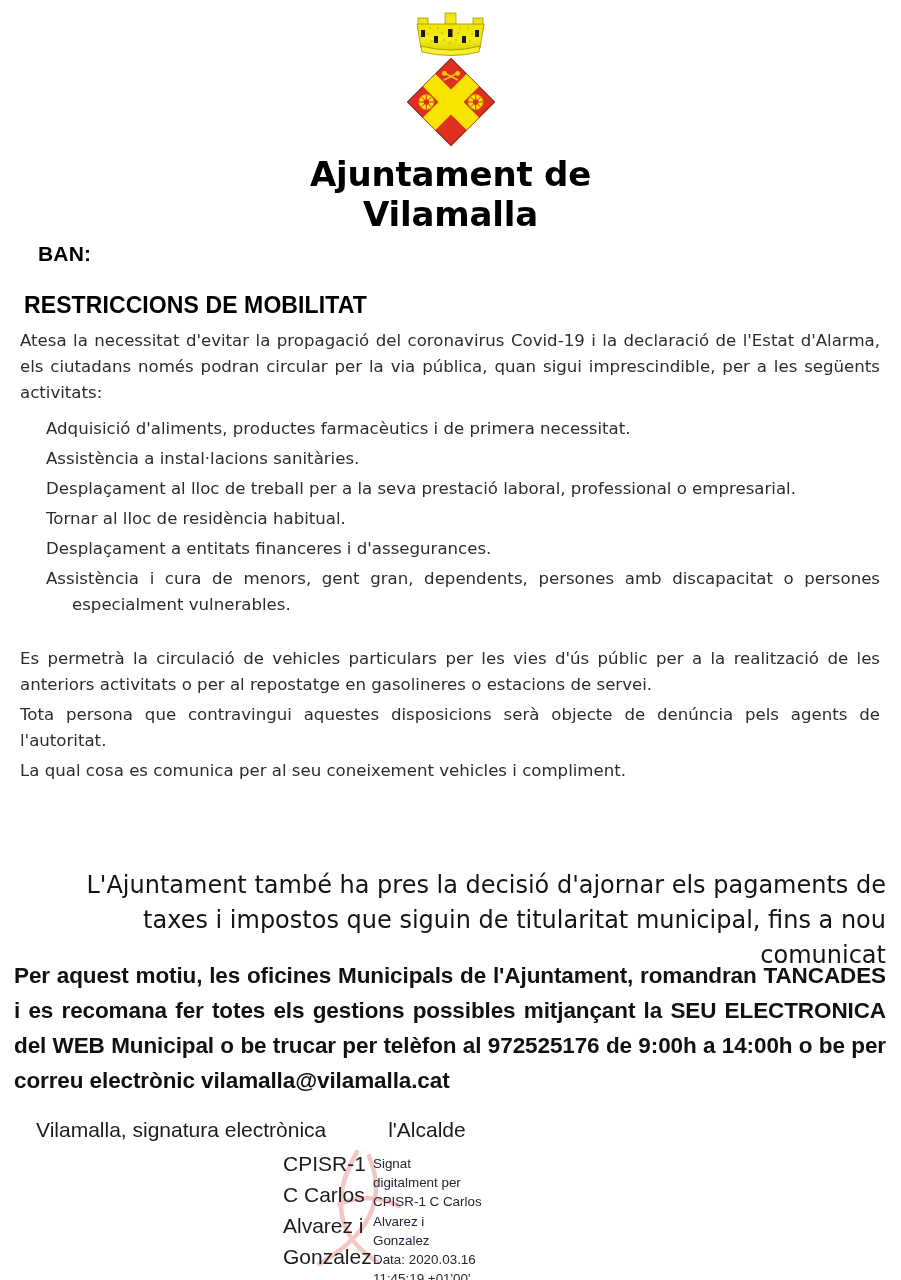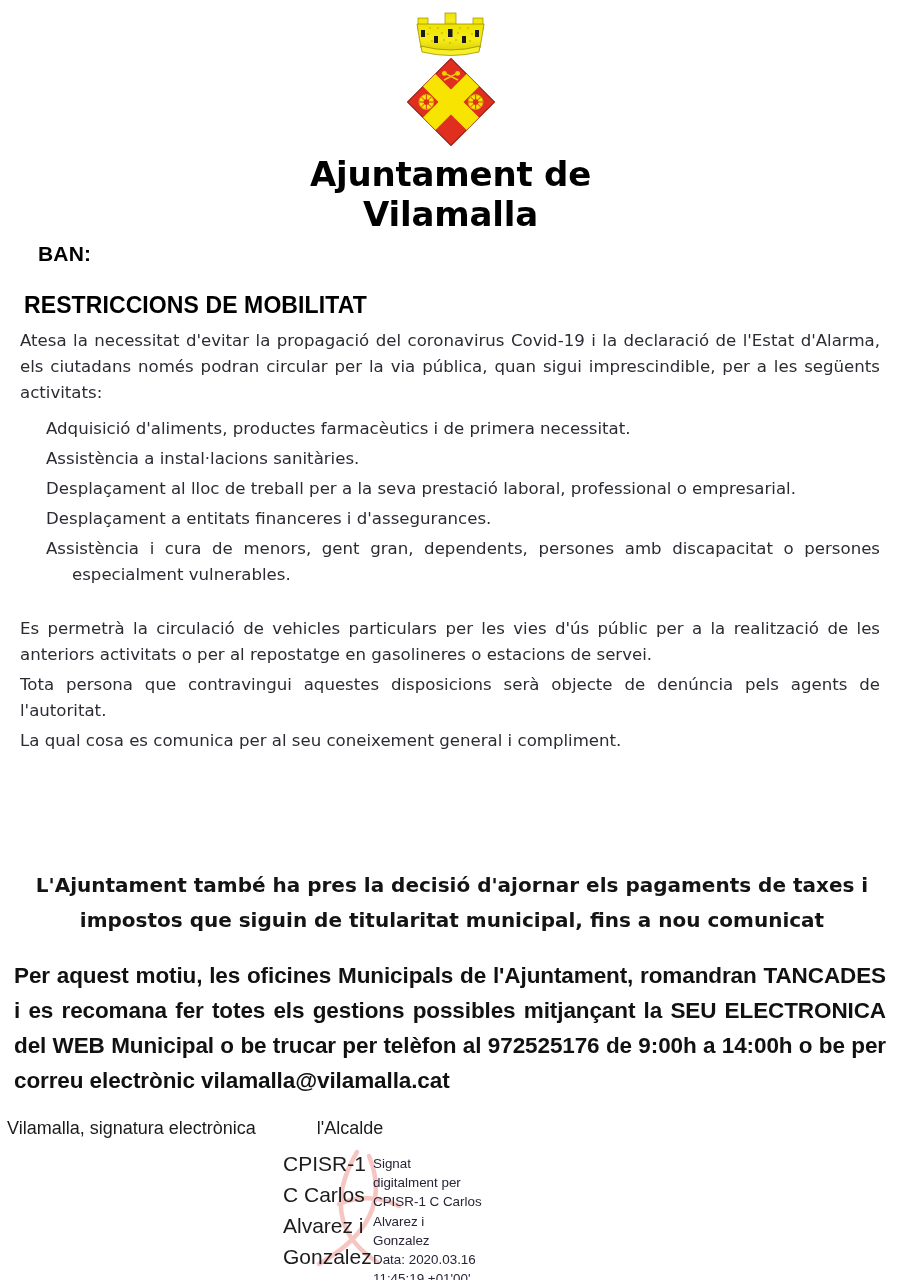--- a/index.html
+++ b/index.html
@@ -124,49 +124,49 @@
 
   .spacer-lg { height: 24px; }
 
   
   .bold-note {
     position: absolute;
     left: 18px;
     top: 868px;
     width: 868px;
     font-family: "DejaVu Sans", sans-serif;
-    font-weight: bold;
-    font-size: 20px;
+    font-weight: normal;
+    font-size: 24px;
     line-height: 35px;
     color: #141414;
-    text-align: center;
+    text-align: right;
   }
 
   .bold-block {
     position: absolute;
     left: 14px;
     top: 958px;
     width: 872px;
     font-family: "Liberation Sans Narrow", "Liberation Sans", sans-serif;
     font-weight: bold;
     font-size: 22.5px;
     line-height: 35px;
     color: #111111;
     text-align: justify;
     letter-spacing: -0.1px;
   }
 
   
   .sign-row {
     position: absolute;
-    left: 7px;
+    left: 36px;
     top: 1118px;
     width: 600px;
     font-family: "Liberation Sans", sans-serif;
-    font-size: 18px;
+    font-size: 21px;
     color: #1b1b1b;
   }
   .sign-row .place { display: inline-block; }
   .sign-row .role  { display: inline-block; margin-left: 56px; }
 
   .digital-sig {
     position: absolute;
     left: 283px;
     top: 1148px;
     width: 300px;
@@ -299,29 +299,30 @@
   <div class="doc-heading">RESTRICCIONS DE MOBILITAT</div>
 
   <div class="content">
 
     <p class="para">Atesa la necessitat d'evitar la propagació del coronavirus Covid-19 i la declaració de l'Estat d'Alarma, els ciutadans només podran circular per la via pública, quan sigui imprescindible, per a les següents activitats:</p>
 
     <ul class="act-list">
       <li>Adquisició d'aliments, productes farmacèutics i de primera necessitat.</li>
       <li>Assistència a instal·lacions sanitàries.</li>
       <li>Desplaçament al lloc de treball per a la seva prestació laboral, professional o empresarial.</li>
+      <li>Tornar al lloc de residència habitual.</li>
       <li>Desplaçament a entitats financeres i d'assegurances.</li>
       <li>Assistència i cura de menors, gent gran, dependents, persones amb discapacitat o persones especialment vulnerables.</li>
     </ul>
 
     <div class="spacer-lg"></div>
 
     <p class="para">Es permetrà la circulació de vehicles particulars per les vies d'ús públic per a la realització de les anteriors activitats o per al repostatge en gasolineres o estacions de servei.</p>
     <p class="para">Tota persona que contravingui aquestes disposicions serà objecte de denúncia pels agents de l'autoritat.</p>
-    <p class="para last-left">La qual cosa es comunica per al seu coneixement general i compliment.</p>
+    <p class="para last-left">La qual cosa es comunica per al seu coneixement vehicles i compliment.</p>
   </div>
 
   <div class="bold-note">L'Ajuntament també ha pres la decisió d'ajornar els pagaments de taxes i impostos que siguin de  titularitat municipal, fins a nou comunicat</div>
 
   <div class="bold-block">Per aquest motiu, les oficines Municipals de l'Ajuntament, romandran TANCADES  i es recomana fer totes els gestions possibles mitjançant la SEU ELECTRONICA del WEB Municipal o be trucar per telèfon al 972525176 de 9:00h a 14:00h o be per correu electrònic vilamalla@vilamalla.cat</div>
 
   <div class="sign-row">
     <span class="place">Vilamalla, signatura electrònica</span>
     <span class="role">l'Alcalde</span>
   </div>

